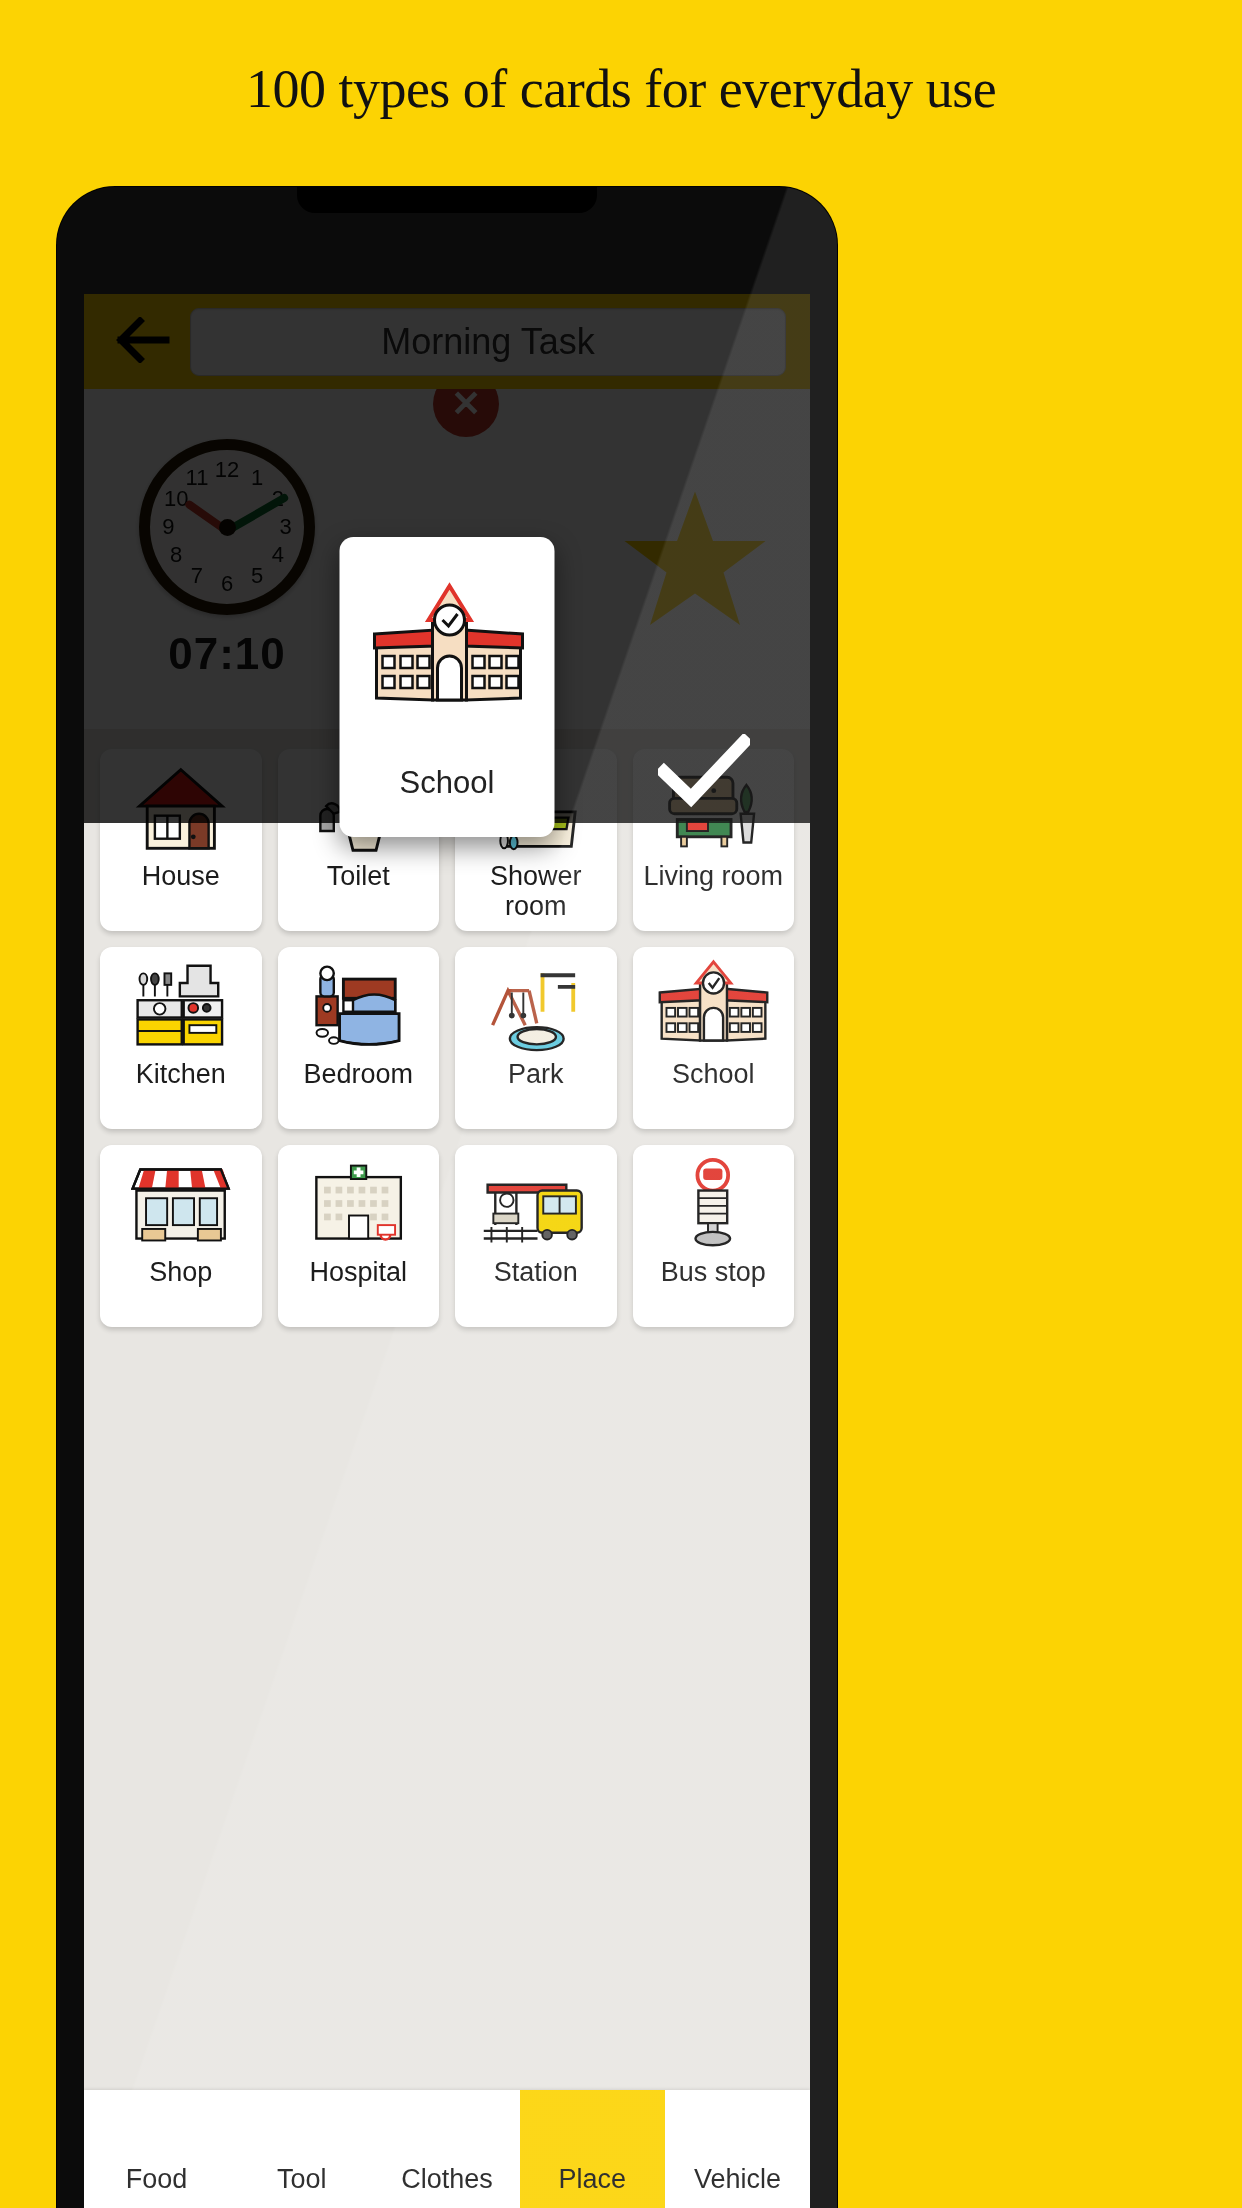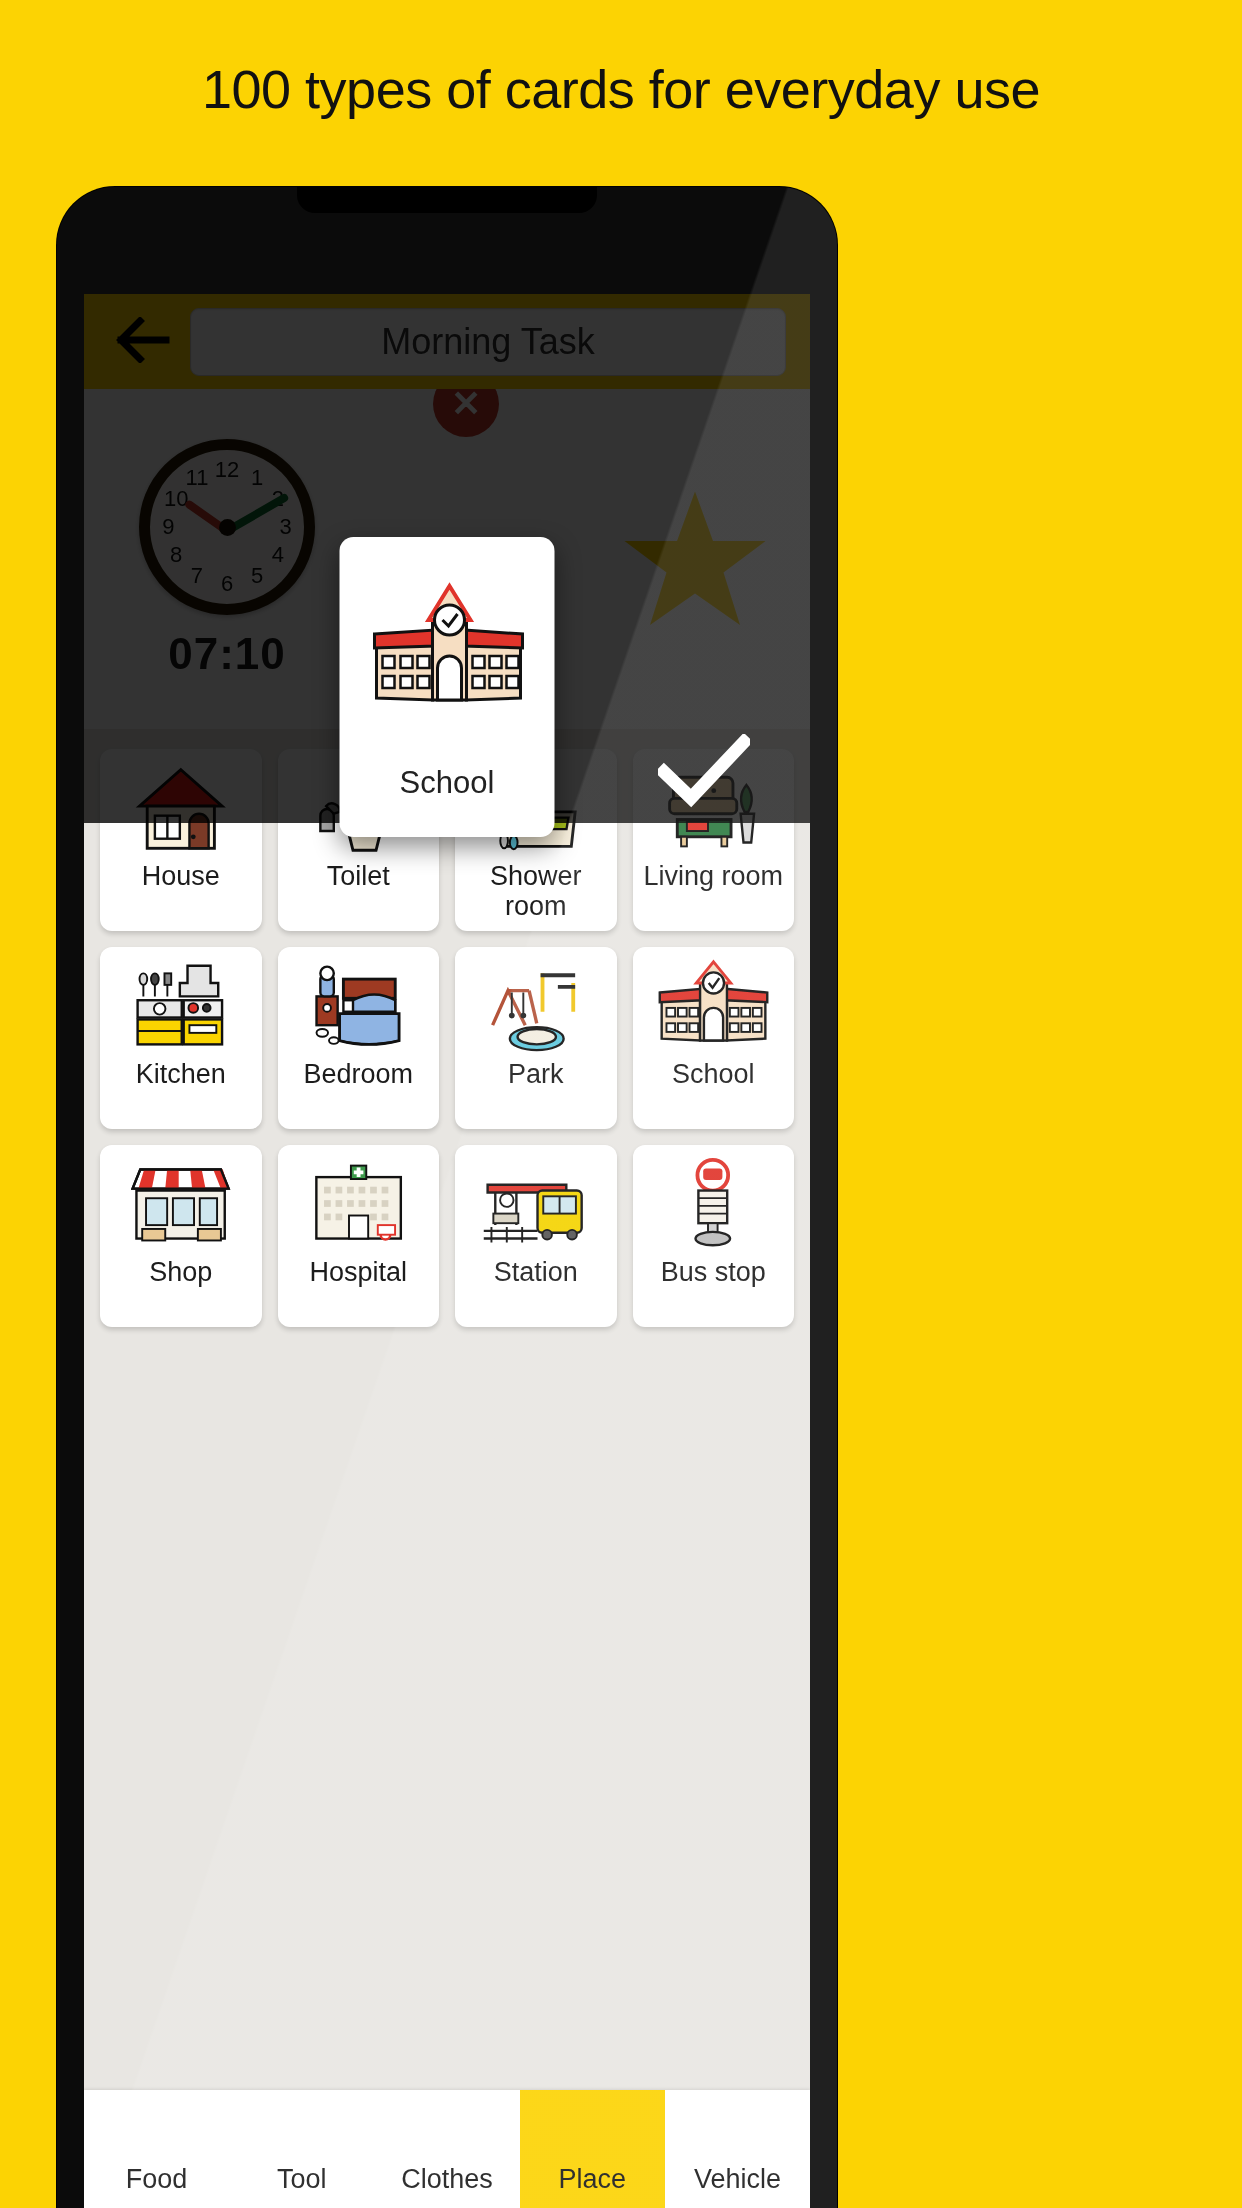--- a/index.html
+++ b/index.html
@@ -13,21 +13,21 @@
 
   
   .promo-title{
     position:absolute;
     top:58px; left:0; width:100%;
     text-align:center;
     font-size:54px;
     font-weight:400;
     color:#111;
     letter-spacing:-0.5px;
-    font-family:Liberation Sans, sans-serif;
+    font-family:Liberation Serif, serif;
   }
 
   
   .phone{
     position:absolute;
     left:57px; top:187px;
     width:780px; height:2021px;
     background:#0b0b0b;
     border-radius:58px 58px 0 0;
     box-shadow:0 0 0 1px #000;

